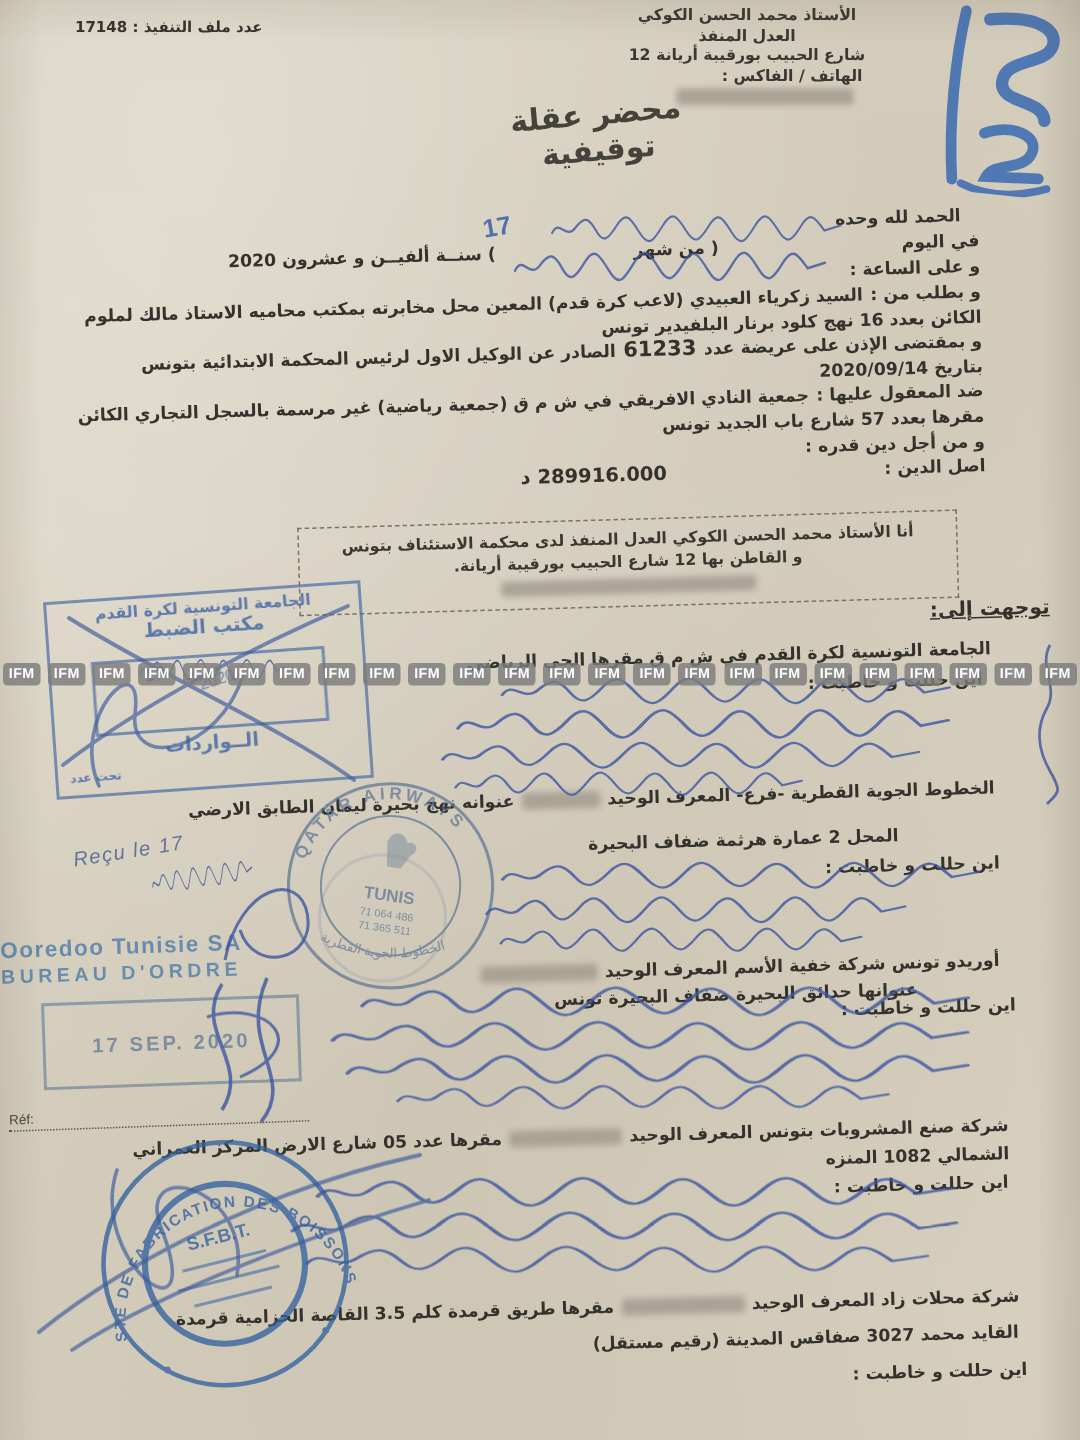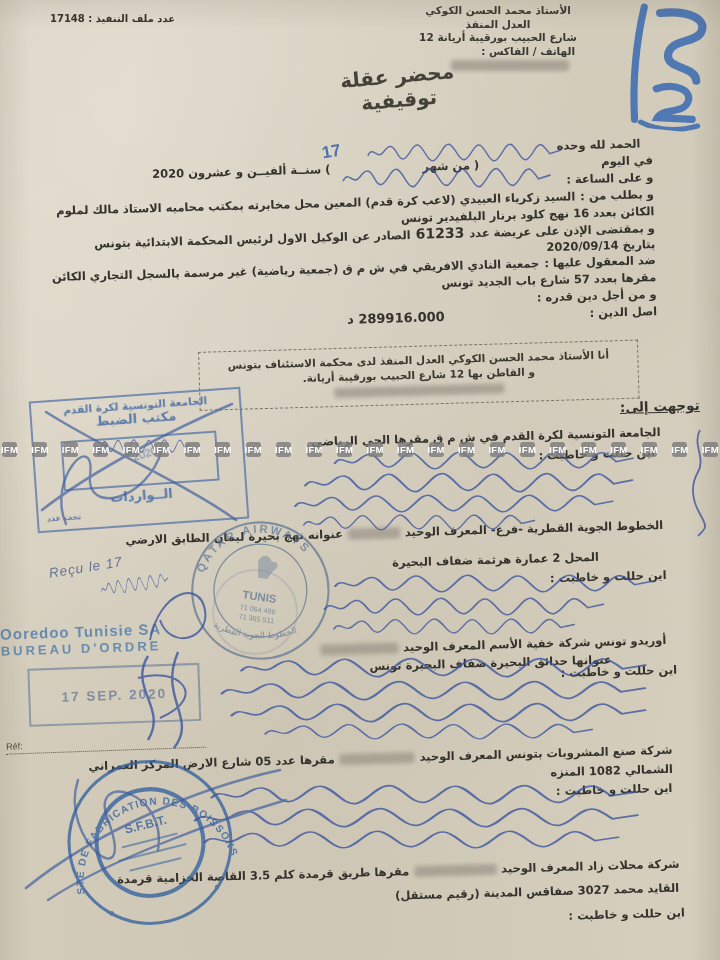--- a/index.html
+++ b/index.html
@@ -59,21 +59,21 @@
       border-bottom:1.5px dotted #5c574b;padding-bottom:2px;}
   .stamp-svg{position:absolute;pointer-events:none;}
   .hw17{position:absolute;left:322px;top:142px;font-size:17px;font-weight:bold;color:#3c5fa8;
       transform:rotate(-10deg);opacity:.85;font-family:"Liberation Sans",sans-serif;}
   .recu{position:absolute;left:48px;top:554px;width:150px;font-style:italic;font-size:13.5px;
       color:#50648f;transform:rotate(-9deg);letter-spacing:1px;opacity:.85;
       font-family:"Liberation Sans",sans-serif;}
   .ink{position:absolute;left:0;top:0;width:720px;height:960px;pointer-events:none;color:#3c56a0;}
   .wm-band{position:absolute;left:0;top:442px;width:720px;height:16px;display:flex;
       justify-content:space-between;padding:0 2px;box-sizing:border-box;z-index:30;}
-  .wm-badge{width:15px;height:15px;background:rgba(125,125,125,.82);border-radius:3px;
+  .wm-badge{width:25px;height:15px;background:rgba(125,125,125,.82);border-radius:3px;
       color:#fff;font-size:9.5px;font-weight:bold;font-family:"Liberation Sans",sans-serif;
       display:flex;align-items:center;justify-content:center;letter-spacing:.3px;flex:none;}
 </style>
 </head>
 <body>
 
 <div class="page">
 
   <div class="file-number">عدد ملف التنفيذ : 17148</div>
 

